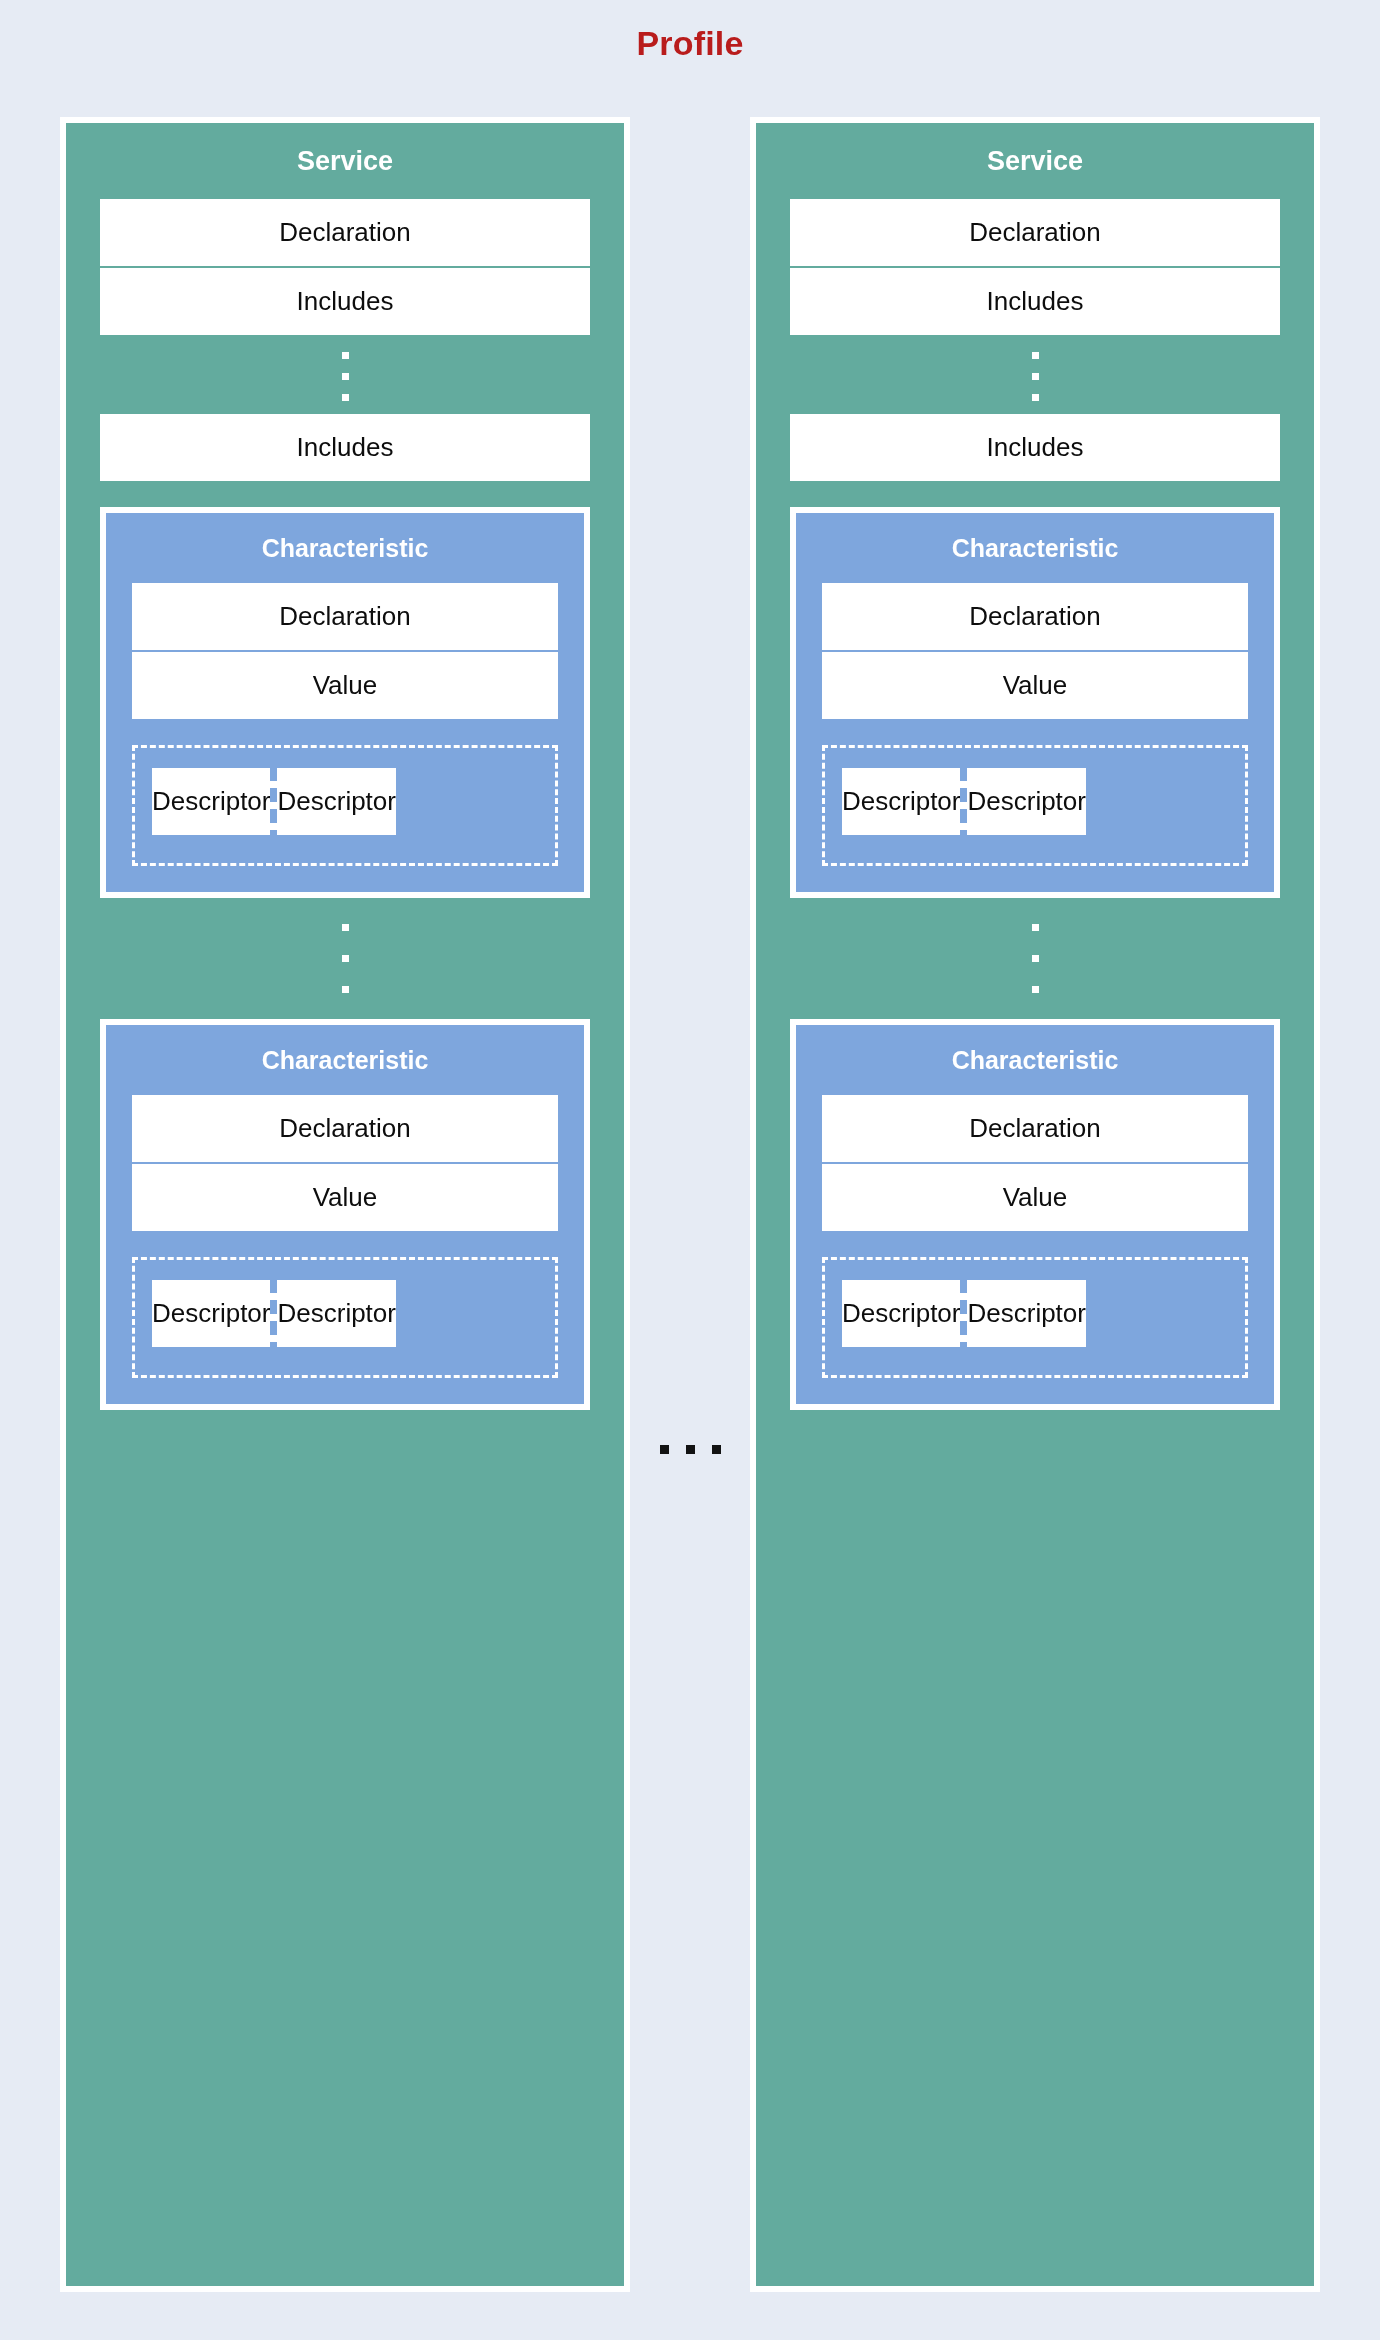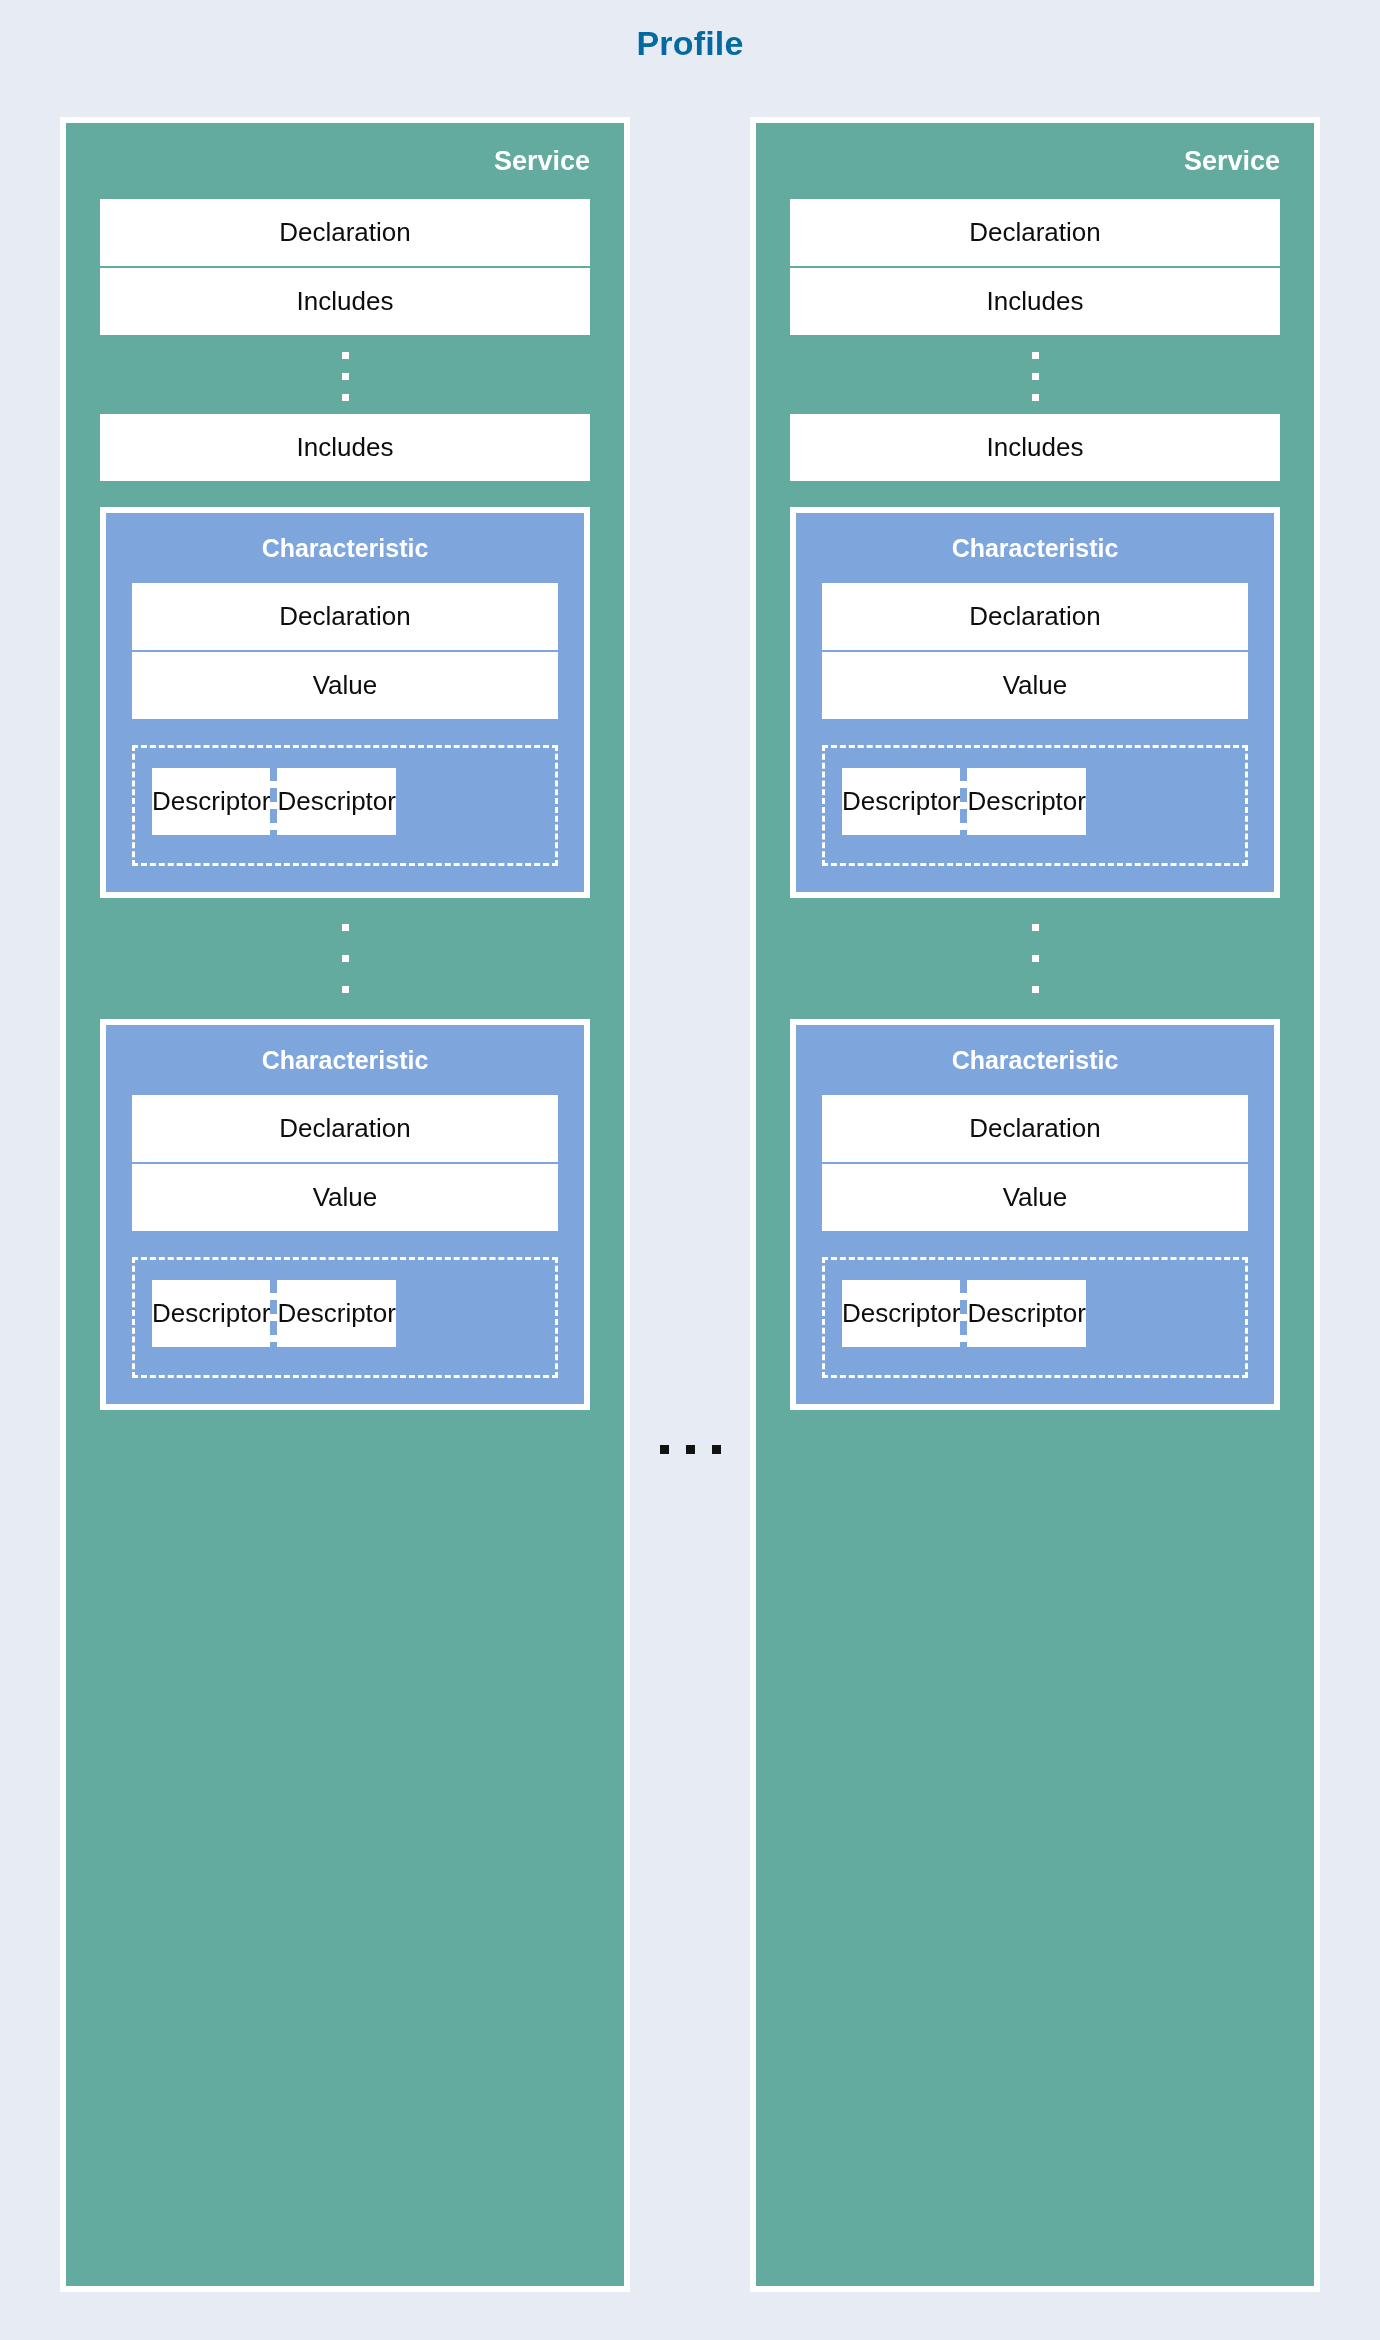--- a/index.html
+++ b/index.html
@@ -17,21 +17,21 @@
 
   
   .page-title {
     position: absolute;
     top: 24px;
     left: 0;
     width: 1380px;
     text-align: center;
     font-size: 34px;
     font-weight: bold;
-    color: #0369a1;
+    color: #b91c1c;
     letter-spacing: 0.2px;
   }
 
   
   .columns {
     position: absolute;
     top: 117px;
     left: 60px;
     width: 1260px;
     height: 2175px;
@@ -45,21 +45,21 @@
   .service {
     box-sizing: border-box;
     width: 570px;
     background: #63ab9e;
     border: 6px solid #ffffff;
     padding: 0 34px 34px 34px;
     display: flex;
     flex-direction: column;
   }
   .service-title {
-    text-align: right;
+    text-align: center;
     color: #ffffff;
     font-size: 27px;
     font-weight: bold;
     padding: 23px 0 22px 0;
   }
 
   
   .field {
     box-sizing: border-box;
     background: #ffffff;

